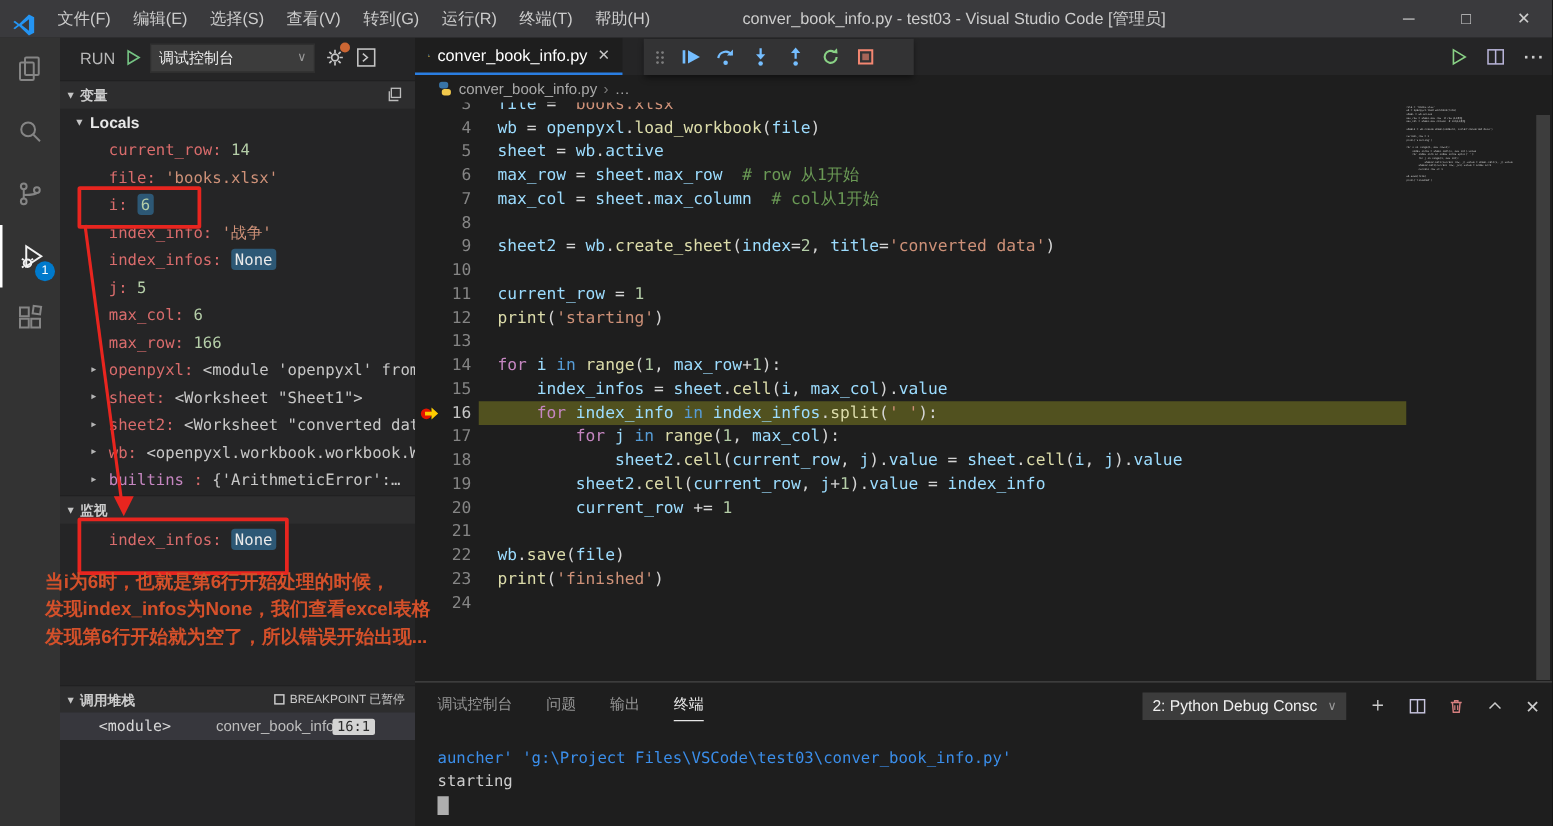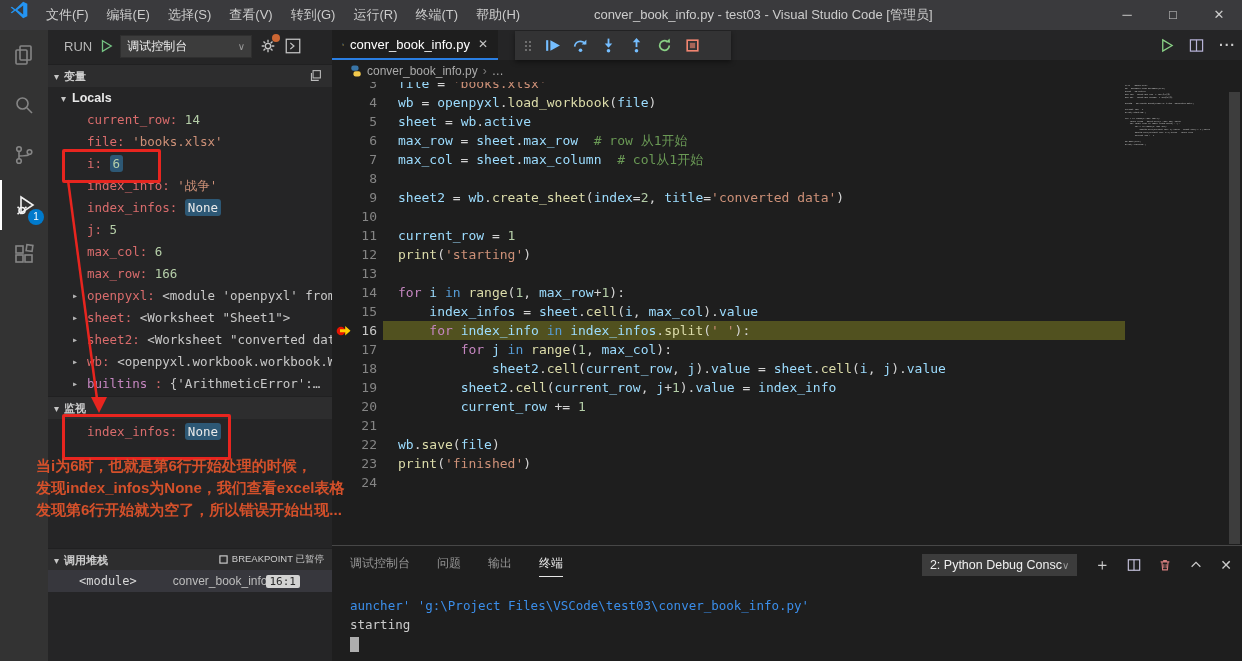--- a/index.html
+++ b/index.html
@@ -1,21 +1,21 @@
 <!DOCTYPE html>
 <html><head>
 <meta charset="utf-8">
 <style>
   html,body{margin:0;padding:0;background:#111;}
   #app{position:relative;width:1242px;height:661px;overflow:hidden;background:#1e1e1e;
        font-family:"Liberation Sans","DejaVu Sans",sans-serif;color:#cccccc;}
 
   
   .titlebar{position:absolute;left:0;top:0;width:1242px;height:30px;background:#3a3a3d;
-            display:flex;align-items:flex-start;z-index:30;}
+            display:flex;align-items:flex-end;z-index:30;}
   .vslogo{width:20px;height:20px;margin:0 8px 0 9px;flex:none;}
   .menus{display:flex;height:30px;}
   .menu-item{padding:0 9px;line-height:30px;font-size:13px;color:#cccccc;cursor:default;}
   .win-title{position:absolute;left:50%;top:0;transform:translateX(-8%);line-height:30px;
              font-size:13px;color:#cccccc;white-space:nowrap;}
   .win-controls{position:absolute;right:0;top:0;display:flex;height:30px;}
   .wc{width:46px;text-align:center;line-height:30px;font-size:13px;color:#cccccc;}
 
   
   .activitybar{position:absolute;left:0;top:30px;width:48px;height:631px;background:#333333;z-index:20;}
@@ -97,21 +97,21 @@
   .scrollbar{position:absolute;left:897px;top:62px;width:11px;height:452px;background:rgba(121,121,121,.35);}
 
   
   .panel{position:absolute;left:0;top:515px;width:910px;height:116px;background:#1e1e1e;
          border-top:1px solid #474747;box-sizing:border-box;}
   .panel-tabs{display:flex;gap:27px;padding:9px 0 0 18px;}
   .ptab{font-size:12px;color:#969696;text-transform:uppercase;padding-bottom:4px;}
   .ptab.active{color:#e7e7e7;border-bottom:1px solid #e7e7e7;}
   .panel-controls{position:absolute;right:10px;top:8px;display:flex;align-items:center;gap:17px;}
   .term-select{height:22px;background:#3c3c3c;color:#f0f0f0;font-size:12.5px;display:flex;align-items:center;
-               padding:0 8px;}
+               gap:8px;padding:0 8px;}
   .pc-glyph{color:#cccccc;font-size:16px;line-height:16px;}
   .term{position:absolute;left:18px;top:50px;font-family:"DejaVu Sans Mono","Liberation Mono",monospace;
         font-size:12.5px;line-height:19px;}
   .cursor{width:9px;height:15px;background:#aeaeae;margin-top:3px;}
 
   
   .overlay{position:absolute;left:0;top:0;width:1242px;height:636px;pointer-events:none;z-index:40;}
   .ann-box{position:absolute;border:3px solid #e8251f;border-radius:2px;}
   .ann-text{position:absolute;left:36px;top:455px;font-size:15px;font-weight:bold;color:#d4502a;
             line-height:22px;white-space:nowrap;}

